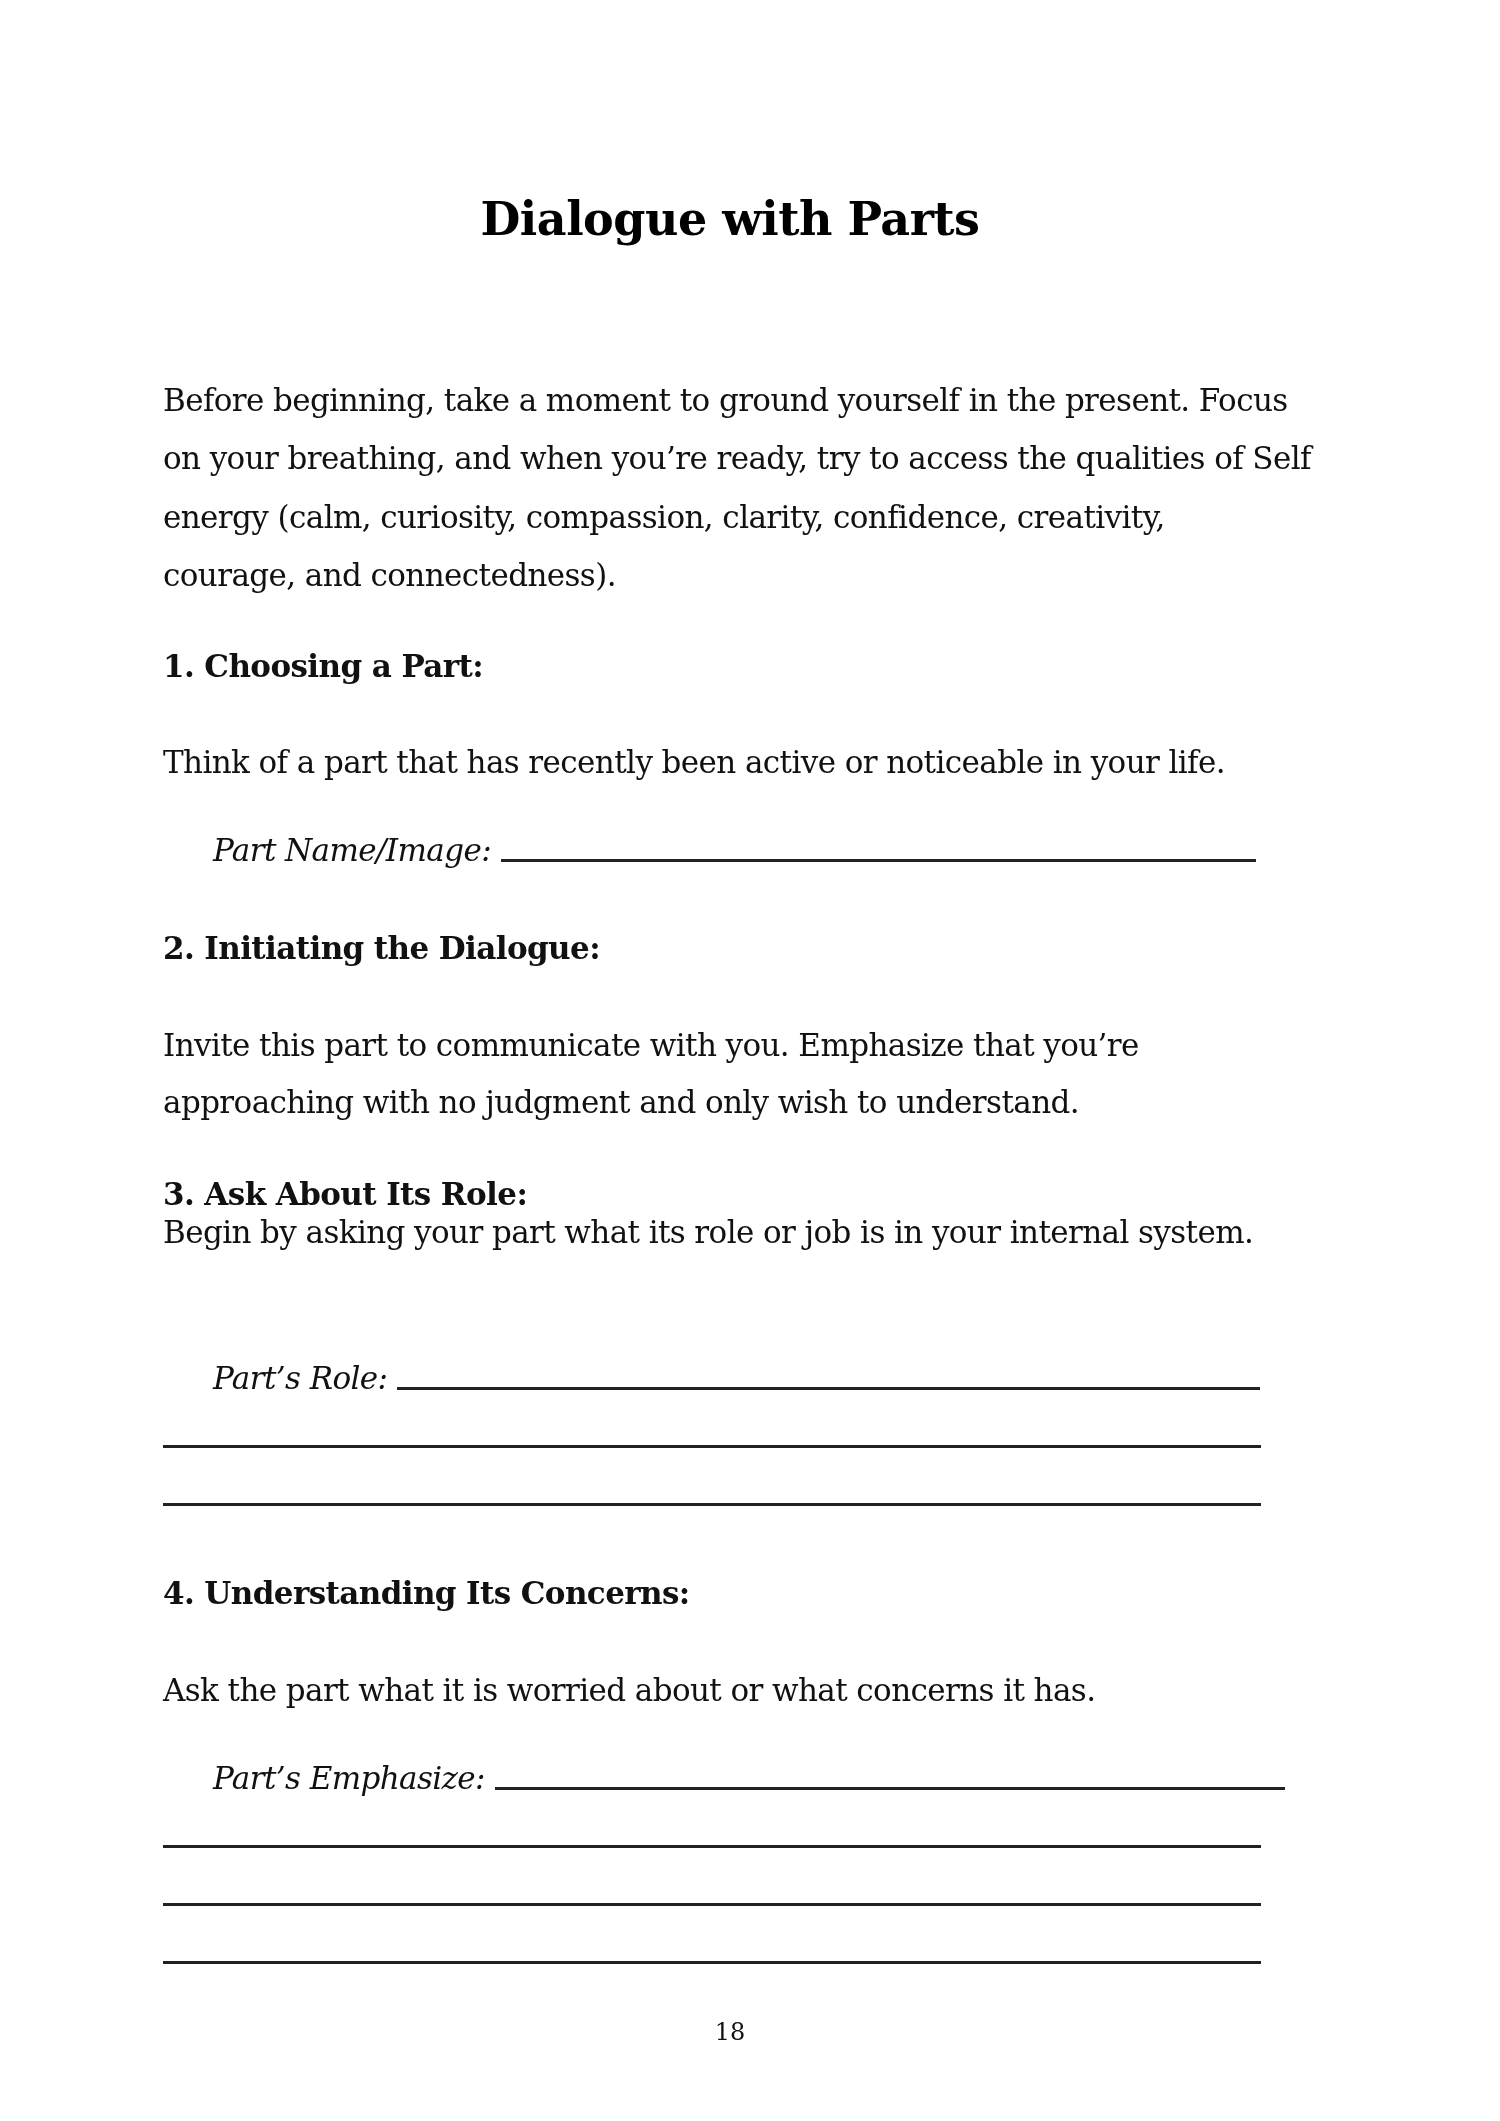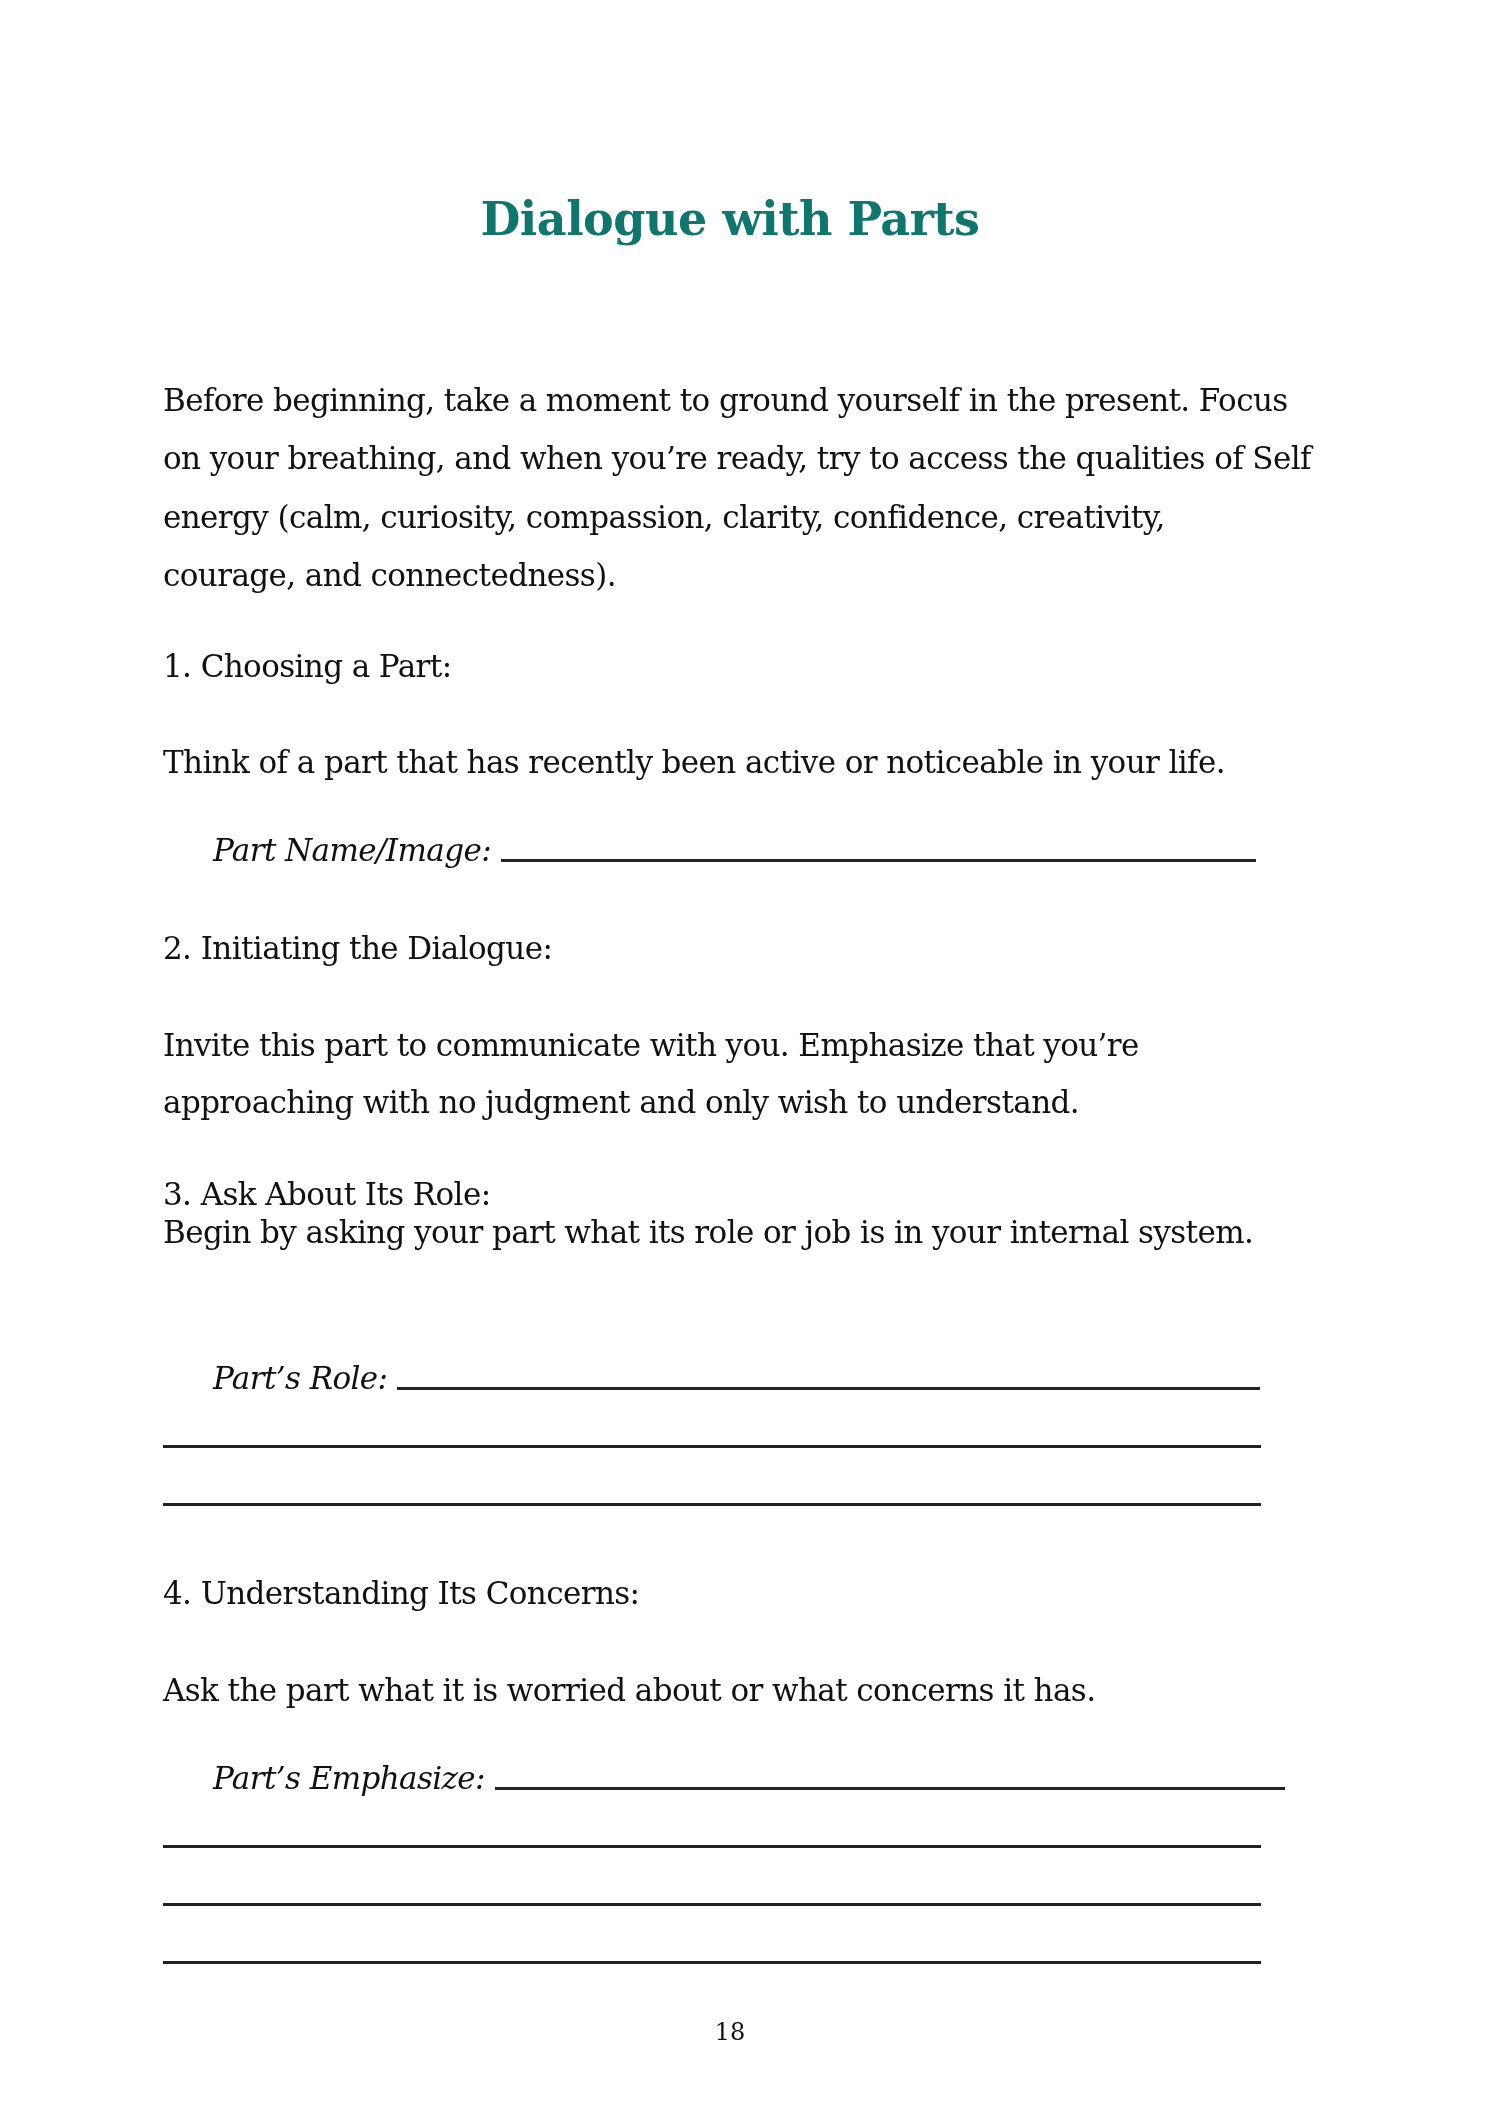--- a/index.html
+++ b/index.html
@@ -1,21 +1,21 @@
 <!DOCTYPE html>
 <html><head>
 <meta charset="utf-8">
 <style>
   html, body { margin:0; padding:0; background:#ffffff; }
   body { width:1500px; height:2121px; position:relative; overflow:hidden;
          font-family:"DejaVu Serif", "Liberation Serif", serif; color:#111; }
   .abs { position:absolute; }
-  .title { left:0; width:1460px; text-align:center; top:192px; font-size:46px; font-weight:bold; color:#0f766e; font-family:"DejaVu Serif", serif; letter-spacing:-0.5px; }
+  .title { left:0; width:1460px; text-align:center; top:192px; font-size:46px; font-weight:bold; color:#000000; font-family:"DejaVu Serif", serif; letter-spacing:-0.5px; }
   .txt { left:163px; font-size:31px; line-height:58px; white-space:nowrap; letter-spacing:-0.6px; }
-  .head { left:163px; font-size:31px; font-weight:normal; white-space:nowrap; letter-spacing:-0.6px; }
+  .head { left:163px; font-size:31px; font-weight:bold; white-space:nowrap; letter-spacing:-0.6px; }
   .field { left:213px; font-size:31px; white-space:nowrap; letter-spacing:-0.6px; display:flex; align-items:flex-end;font-style:italic; }
   .fill { border-bottom:3px solid #222; height:0; margin-left:10px; }
   .rule { left:163px; width:1098px; border-bottom:3px solid #222; height:0; }
   .pnum { left:0; width:1460px; text-align:center; top:2018px; font-size:24px; }
 </style>
 </head>
 <body>
 
 <div class="abs title">Dialogue with Parts</div>
 

